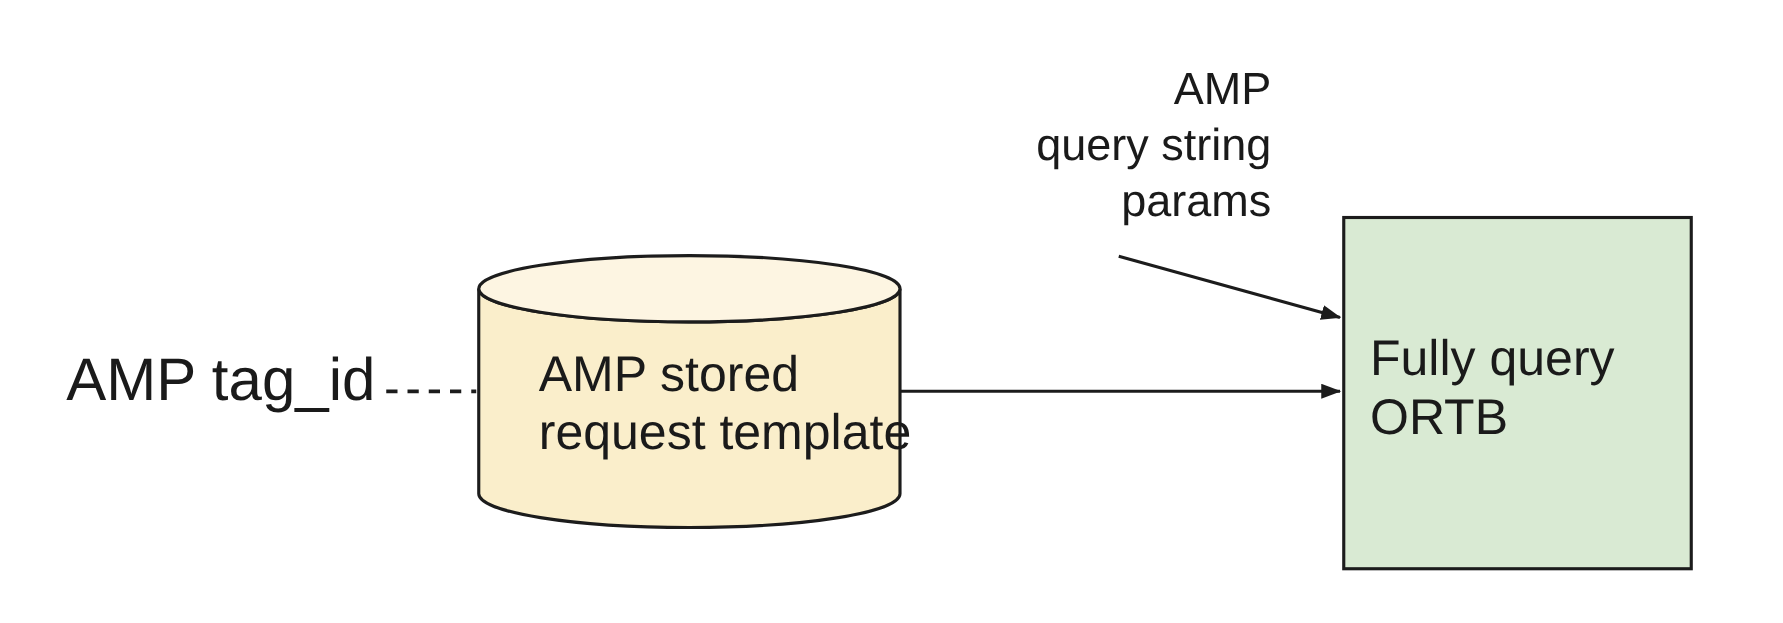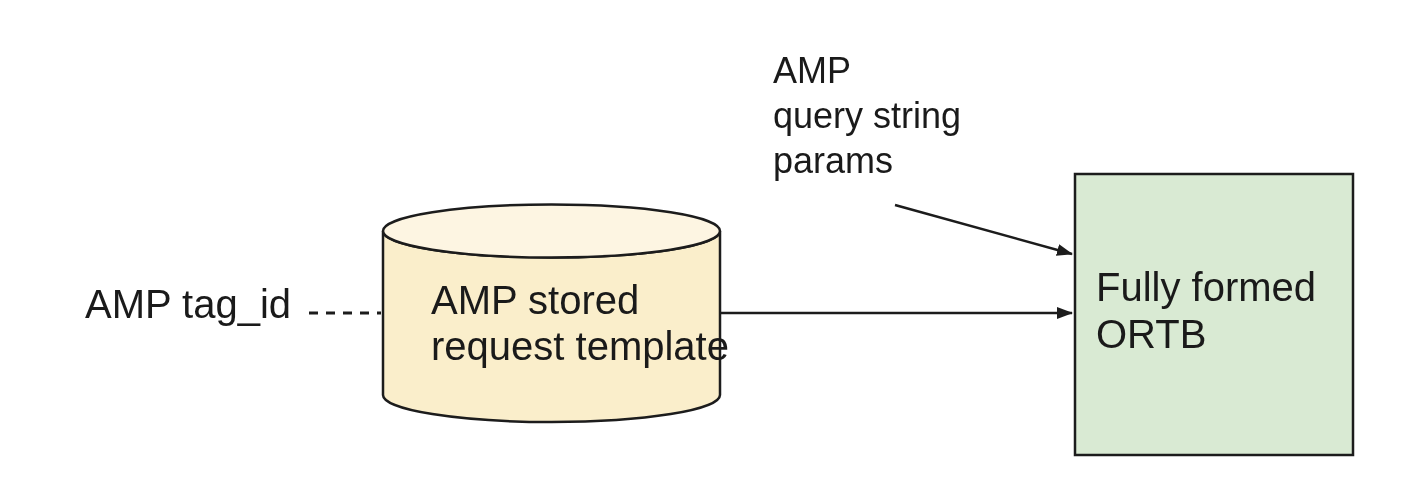--- a/index.html
+++ b/index.html
@@ -10,24 +10,24 @@
     background: #ffffff;
     overflow: hidden;
     font-family: "Liberation Sans", sans-serif;
   }
   .shapes { position: absolute; left: 0; top: 0; }
   .lbl {
     position: absolute;
     white-space: pre-line;
     color: #1a1a1a;
   }
-  .lbl-tag    { left: 53px;  top: 281px; font-size: 40px; line-height: 47px; margin-left: 32px; }
+  .lbl-tag    { left: 53px;  top: 281px; font-size: 48px; line-height: 47px; }
   .lbl-cyl    { left: 407px; top: 277px; font-size: 40px; line-height: 46px; margin-left: 24px; }
   .lbl-box    { left: 1096px; top: 264px; font-size: 40px; line-height: 47px; }
-  .lbl-params { left: 773px; top: 48px; width: 244px; text-align: left; font-size: 36px; line-height: 45px; }
+  .lbl-params { left: 773px; top: 48px; width: 244px; text-align: right; font-size: 36px; line-height: 45px; }
   .stroke-shape { stroke: #1c1c1c; stroke-width: 2.5; }
   .connector { stroke: #1c1c1c; fill: none; }
 </style>
 </head>
 <body>
 
 <div class="canvas">
 
   <svg class="shapes" width="1426" height="498" viewBox="0 0 1426 498">
     <defs>
@@ -47,20 +47,20 @@
     <line class="connector" x1="720" y1="313" x2="1072" y2="313" stroke-width="2.5" marker-end="url(#arrowhead)"></line>
 
     <line class="connector" x1="895" y1="205" x2="1072" y2="254" stroke-width="2.5" marker-end="url(#arrowhead)"></line>
   </svg>
 
   <div class="lbl lbl-tag">AMP tag_id</div>
 
   <div class="lbl lbl-cyl">AMP stored
 request template</div>
 
-  <div class="lbl lbl-box">Fully formed
+  <div class="lbl lbl-box">Fully query
 ORTB</div>
 
   <div class="lbl lbl-params">AMP
 query string
 params</div>
 
 </div>
 
 </body></html>

